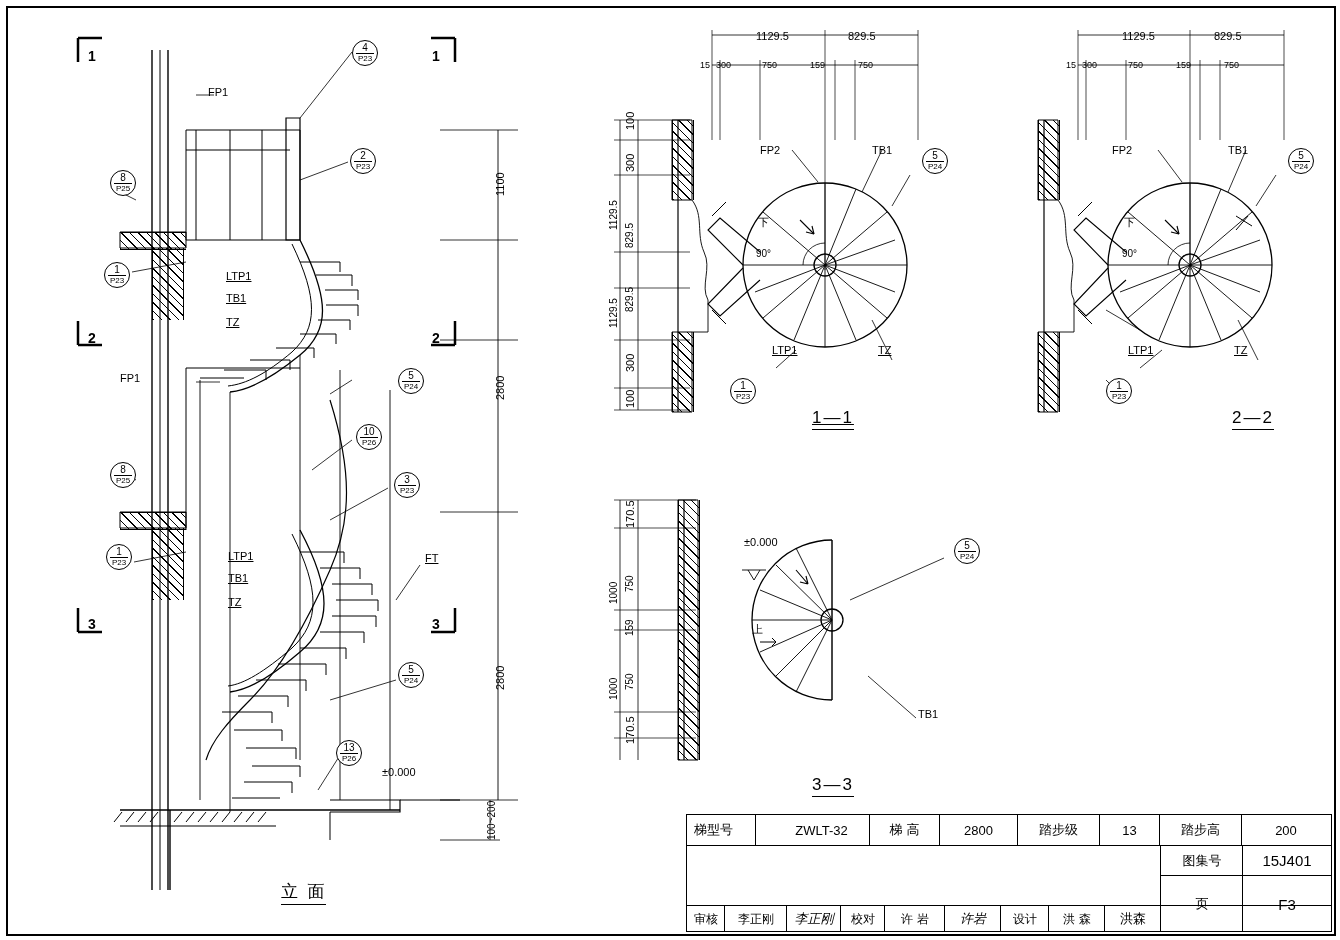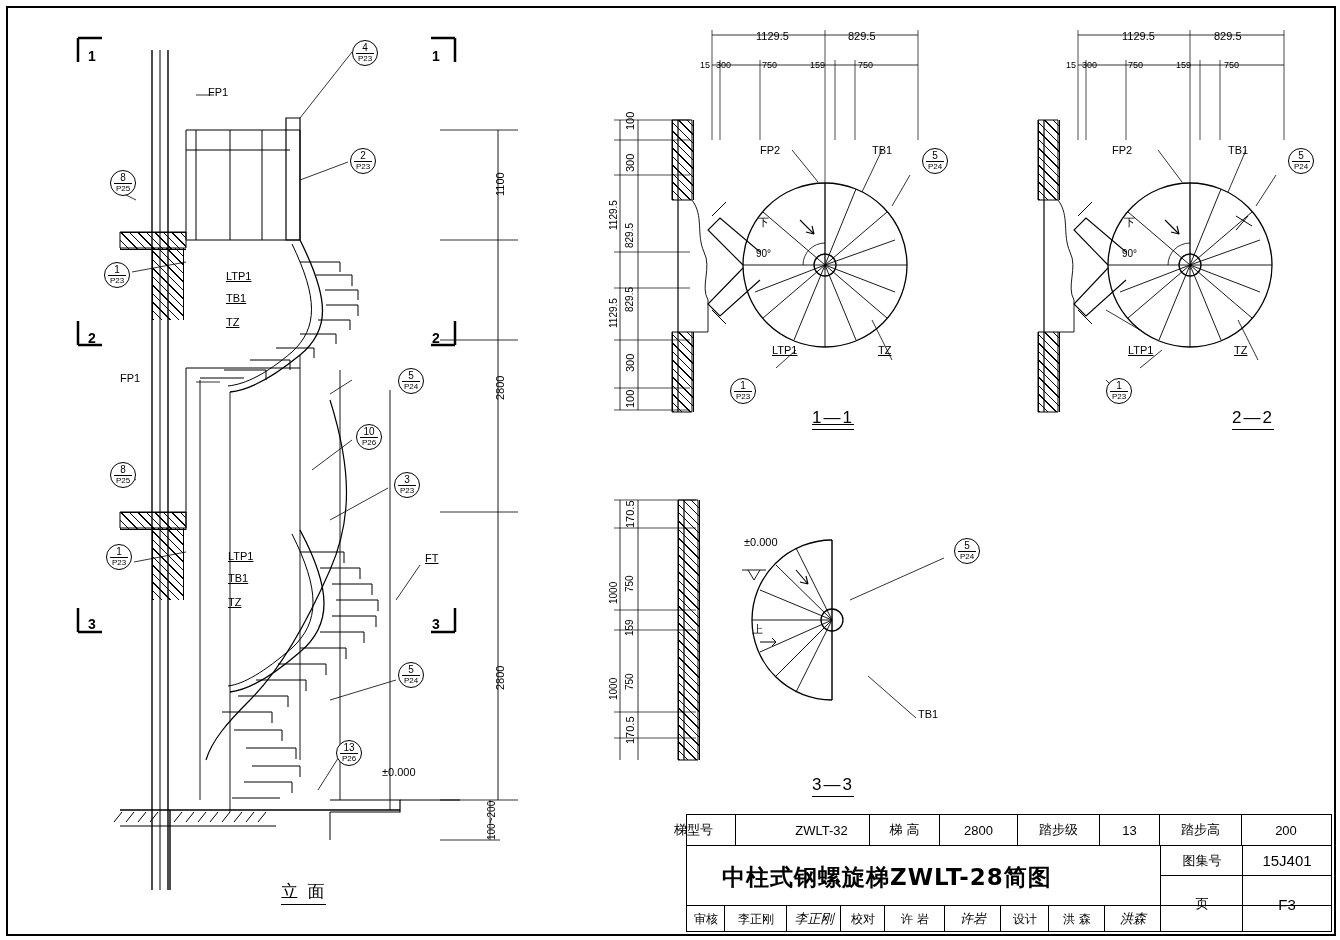--- a/index.html
+++ b/index.html
@@ -393,34 +393,33 @@
     <div class="n">5</div>
     <div class="p">P24</div>
   </div>
   <div class="viewname" style="left:812px;top:775px;">3—3</div>
 
   <div class="hatchwall" style="left:678px;top:500px;width:20px;height:260px;"></div>
 
   <div class="tb" style="left:686px;top:814px;width:646px;height:118px;"></div>
 
   <div class="ln h" style="left:686px;top:845px;width:646px;"></div>
-  <div class="tbcell cn" style="left:652px;top:815px;width:84px;height:30px;">梯型号</div>
+  <div class="tbcell cn" style="left:672px;top:815px;width:84px;height:30px;">梯型号</div>
   <div class="tbcell" style="left:774px;top:815px;width:96px;height:30px;">ZWLT-32</div>
   <div class="tbcell cn" style="left:870px;top:815px;width:70px;height:30px;">梯 高</div>
   <div class="tbcell" style="left:940px;top:815px;width:78px;height:30px;">2800</div>
   <div class="tbcell cn" style="left:1018px;top:815px;width:82px;height:30px;">踏步级</div>
   <div class="tbcell" style="left:1100px;top:815px;width:60px;height:30px;">13</div>
   <div class="tbcell cn" style="left:1160px;top:815px;width:82px;height:30px;">踏步高</div>
   <div class="tbcell last" style="left:1242px;top:815px;width:88px;height:30px;">200</div>
 
   <div class="ln h" style="left:686px;top:905px;width:646px;"></div>
   <div class="ln v" style="left:1160px;top:845px;height:87px;"></div>
   <div class="ln v" style="left:1242px;top:845px;height:87px;"></div>
   <div class="ln h" style="left:1160px;top:875px;width:172px;"></div>
-  <div class="title-cn cn" style="left:722px;top:862px;">中柱式钢螺旋梯ZWLT-28简图</div>
   <div class="tbcell cn" style="left:1162px;top:846px;width:80px;height:29px;border-right:none;">图集号</div>
   <div class="tbcell" style="left:1244px;top:846px;width:86px;height:29px;border-right:none;font-size:15px;">15J401</div>
   <div class="tbcell cn" style="left:1162px;top:876px;width:80px;height:56px;border-right:none;">页</div>
   <div class="tbcell" style="left:1244px;top:876px;width:86px;height:56px;border-right:none;font-size:15px;">F3</div>
 
   <div class="ln v" style="left:724px;top:905px;height:27px;"></div>
   <div class="ln v" style="left:786px;top:905px;height:27px;"></div>
   <div class="ln v" style="left:840px;top:905px;height:27px;"></div>
   <div class="ln v" style="left:884px;top:905px;height:27px;"></div>
   <div class="ln v" style="left:944px;top:905px;height:27px;"></div>
@@ -429,14 +428,14 @@
   <div class="ln v" style="left:1104px;top:905px;height:27px;"></div>
 
   <div class="tbcell cn" style="left:688px;top:906px;width:36px;height:26px;border-right:none;font-size:12px;">审核</div>
   <div class="tbcell cn" style="left:726px;top:906px;width:60px;height:26px;border-right:none;font-size:12px;">李正刚</div>
   <div class="tbcell cn" style="left:788px;top:906px;width:52px;height:26px;border-right:none;font-size:13px;font-style:italic;font-family:'DejaVu Serif',serif;">李正刚</div>
   <div class="tbcell cn" style="left:842px;top:906px;width:42px;height:26px;border-right:none;font-size:12px;">校对</div>
   <div class="tbcell cn" style="left:886px;top:906px;width:58px;height:26px;border-right:none;font-size:12px;">许 岩</div>
   <div class="tbcell cn" style="left:946px;top:906px;width:54px;height:26px;border-right:none;font-size:13px;font-style:italic;font-family:'DejaVu Serif',serif;">许岩</div>
   <div class="tbcell cn" style="left:1002px;top:906px;width:46px;height:26px;border-right:none;font-size:12px;">设计</div>
   <div class="tbcell cn" style="left:1050px;top:906px;width:54px;height:26px;border-right:none;font-size:12px;">洪 森</div>
-  <div class="tbcell cn" style="left:1106px;top:906px;width:54px;height:26px;border-right:none;font-size:13px;font-style:italic;font-family:'DejaVu Serif',serif;">洪森</div>
+  <div class="tbcell cn" style="left:1106px;top:906px;width:54px;height:26px;border-right:none;font-size:13px;font-family:'DejaVu Serif',serif;">洪森</div>
 </div>
 
 </body></html>

